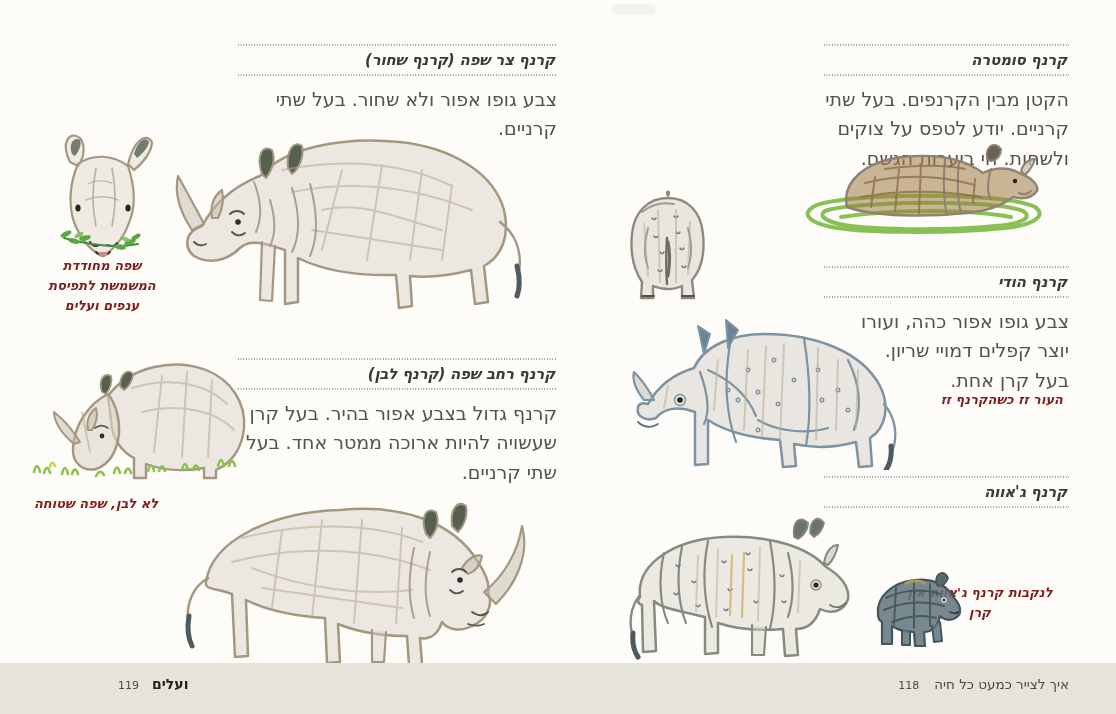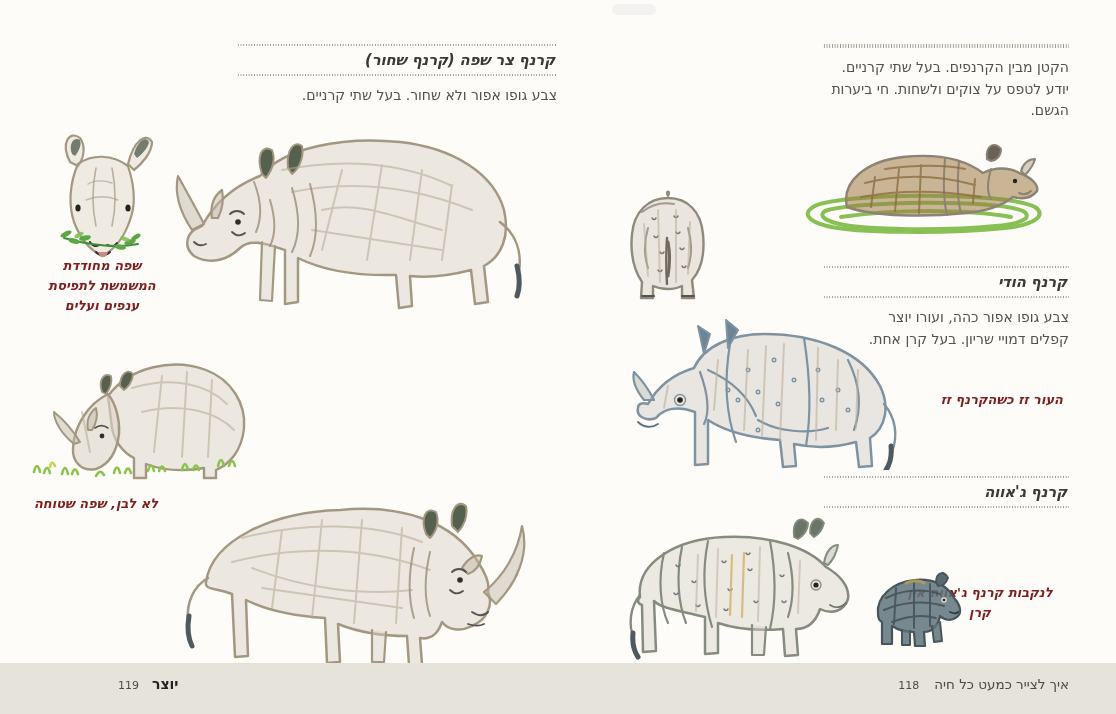--- a/index.html
+++ b/index.html
@@ -3,21 +3,21 @@
 <meta charset="utf-8">
 <style>
   html,body{margin:0;padding:0;background:#fdfcf9;}
   #page{position:relative;width:1116px;height:714px;background:#fdfcf9;overflow:hidden;
         font-family:"DejaVu Sans",sans-serif;}
   .section{position:absolute;direction:rtl;}
   .dotrule{height:2px;background-image:radial-gradient(circle,#9e988c 0.8px,transparent 0.95px);
            background-size:2.7px 2px;background-repeat:repeat-x;background-position:0 50%;}
   .heading{margin:5px 2px 5px 0;font-size:15px;font-weight:bold;font-style:italic;
            color:#3a3936;letter-spacing:-0.2px;}
-  .bodytext{margin:9px 0 0;font-size:14px;line-height:1.55;color:#545149;}
+  .bodytext{margin:9px 0 0;font-size:19px;line-height:1.55;color:#545149;}
   .caption{position:absolute;direction:rtl;font-style:italic;font-weight:bold;
            font-size:13px;line-height:1.55;color:#7f1d1d;}
   .footer-band{position:absolute;left:0;top:663px;width:1116px;height:51px;background:#e6e3da;}
   .footer{position:absolute;top:676px;display:flex;align-items:baseline;direction:rtl;}
   #footer-left{left:118px;gap:13px;}
   #footer-right{right:47px;gap:15px;}
   .pagenum{font-size:11px;color:#4c4a45;}
   .chapter{font-size:14px;font-weight:bold;color:#23221f;}
   .booktitle{font-size:13.5px;color:#4c4a45;}
   .illus{position:absolute;}
@@ -32,27 +32,34 @@
 
   <div class="smudge"></div>
 
   <div class="section" style="left:237px;top:44px;width:320px;">
     <div class="dotrule"></div>
     <div class="heading">קרנף צר שפה (קרנף שחור)</div>
     <div class="dotrule"></div>
     <p class="bodytext">צבע גופו אפור ולא שחור. בעל שתי קרניים.</p>
   </div>
 
+  <div class="section" style="left:237px;top:358px;width:320px;">
+    <div class="dotrule"></div>
+    <div class="heading">קרנף רחב שפה (קרנף לבן)</div>
+    <div class="dotrule"></div>
+    <p class="bodytext">קרנף גדול בצבע אפור בהיר. בעל קרן שעשויה להיות ארוכה ממטר אחד. בעל שתי קרניים.</p>
+  </div>
 
   <div class="caption" style="left:36px;top:256px;width:132px;text-align:center;">שפה מחודדת המשמשת לתפיסת ענפים ועלים</div>
 
   <div class="caption" style="left:18px;top:494px;width:156px;text-align:center;">לא לבן, שפה שטוחה</div>
 
   <div class="section" style="left:823px;top:44px;width:246px;">
     <div class="dotrule"></div>
+    <div class="heading">קרנף סומטרה</div>
     <div class="dotrule"></div>
     <p class="bodytext">הקטן מבין הקרנפים. בעל שתי קרניים. יודע לטפס על צוקים ולשחות. חי ביערות הגשם.</p>
   </div>
 
   <div class="section" style="left:823px;top:266px;width:246px;">
     <div class="dotrule"></div>
     <div class="heading">קרנף הודי</div>
     <div class="dotrule"></div>
     <p class="bodytext" style="width:215px;margin-left:auto;">צבע גופו אפור כהה, ועורו יוצר קפלים דמויי שריון. בעל קרן אחת.</p>
   </div>
@@ -394,21 +401,21 @@
           <path d="M52,15 L52,60"></path>
           <path d="M68,16 L68,58"></path>
       </g>
       <path d="M44,15 C50,12 58,12 62,15" fill="none" stroke="#b99d52" stroke-width="3" opacity=".85"></path>
     </svg>
   </div>
 
   <div class="footer-band"></div>
 
   <div class="footer" id="footer-left">
-    <span class="chapter">יוצר</span>
+    <span class="chapter">ועלים</span>
     <span class="pagenum">119</span>
   </div>
 
   <div class="footer" id="footer-right">
     <span class="booktitle">איך לצייר כמעט כל חיה</span>
     <span class="pagenum">118</span>
   </div>
 
 </div>
 

